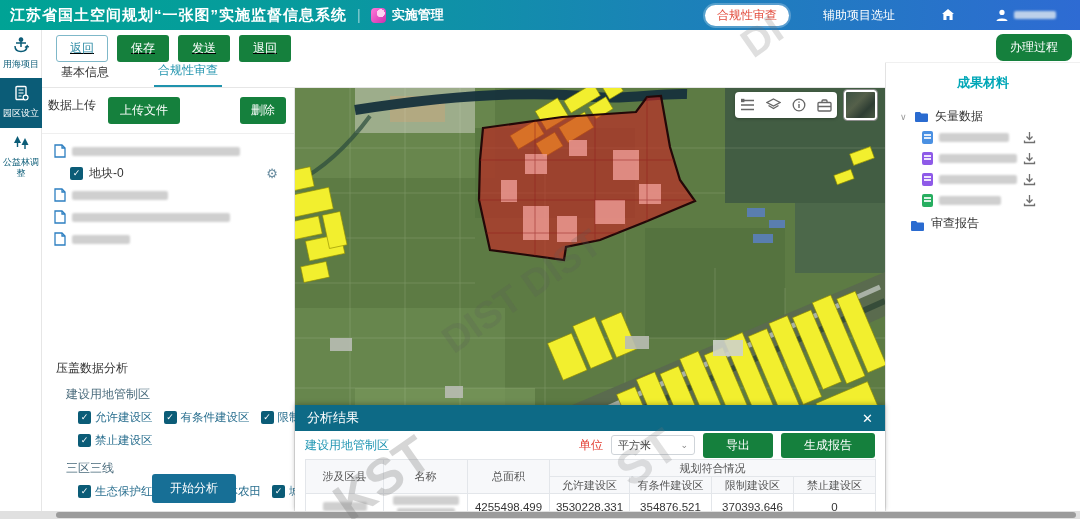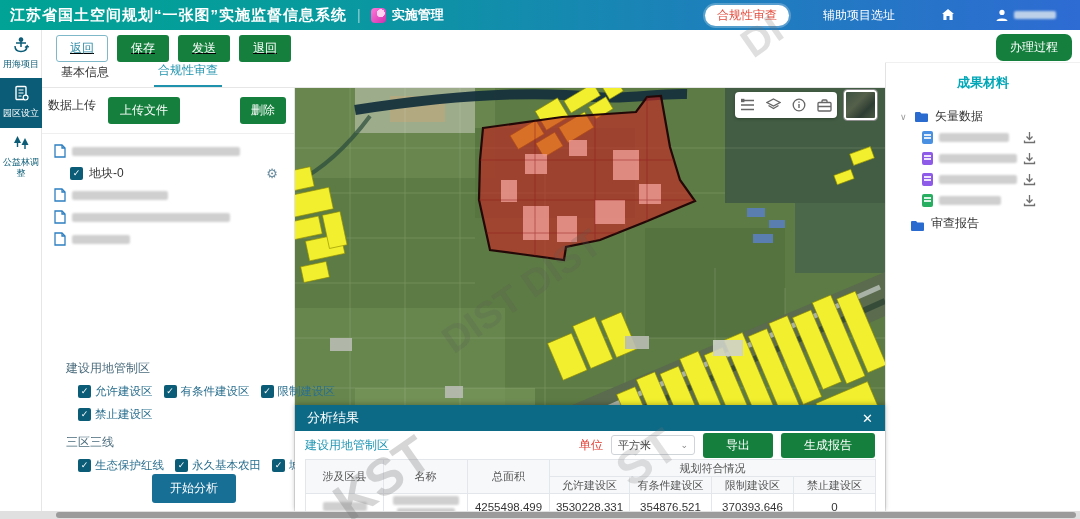--- a/index.html
+++ b/index.html
@@ -210,20 +210,21 @@
       <div class="frow">
         <svg width="12" height="14" viewBox="0 0 12 14">
             <path d="M1 1 h7 l3 3 v9 h-10 Z" fill="none" stroke="#2d7fc1" stroke-width="1.3"></path>
             <path d="M8 1 v3 h3" fill="none" stroke="#2d7fc1" stroke-width="1.3"></path>
           </svg>
         <span class="blur" style="width:58px;"></span>
       </div>
     </div>
 
     <div class="ana-sec">
+      <div class="ana-title">压盖数据分析</div>
       <div class="grp">
         <div class="grp-title">建设用地管制区</div>
         <div class="optrow">
           <span class="opt">
               <span class="cbox"></span>
               <span class="olbl">允许建设区</span>
             </span>
           <span class="opt">
               <span class="cbox"></span>
               <span class="olbl">有条件建设区</span>

